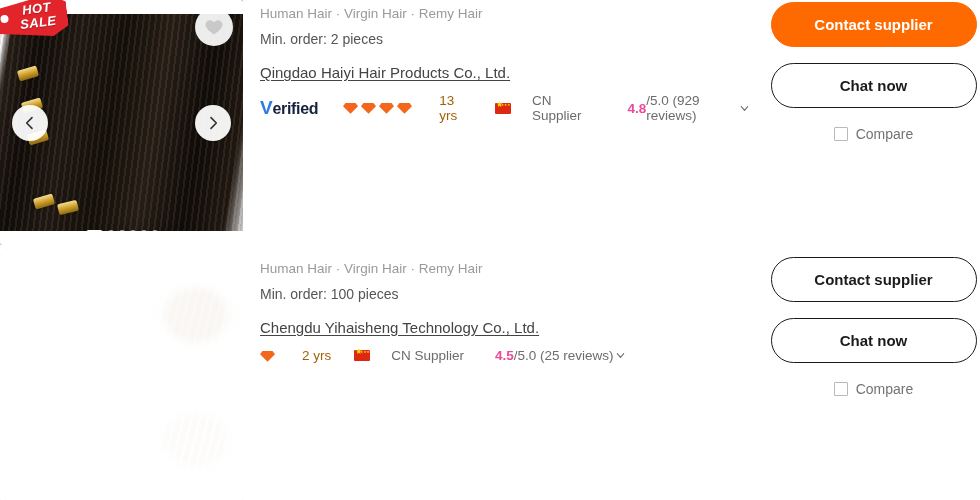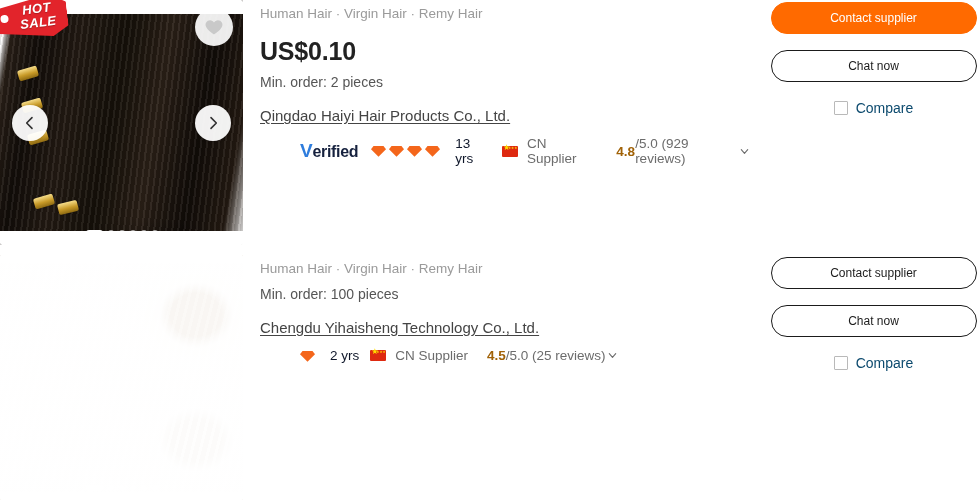--- a/index.html
+++ b/index.html
@@ -212,34 +212,33 @@
     text-underline-offset: 2px;
     display: inline-block;
     cursor: pointer;
   }
   .meta {
     display: flex;
     align-items: center;
     margin-top: 11px;
     font-size: 13.5px;
     color: #6c6c6c;
-    gap: 4px;
-    margin-left: 40px;
+    gap: 16px;
   }
   .verified {
     font-size: 16px;
     font-weight: bold;
     color: #16213e;
     letter-spacing: -.3px;
     margin-right: 9px;
   }
   .verified .v { color: #2f7ddd; font-size: 19px; }
   .gems { display: flex; align-items: center; gap: 3px; margin-right: 11px; }
   .gem { width: 15px; height: 14px; }
-  .yrs { color: #0f172a; margin-right: 7px; }
+  .yrs { color: #a16207; margin-right: 7px; }
   .flag {
     width: 16px; height: 11px;
     display: inline-block;
     position: relative;
     background: #de2910;
     margin-right: 5px;
     border-radius: 1px;
     flex: 0 0 16px;
   }
   .flag::before {
@@ -254,61 +253,61 @@
     content: "★★★";
     position: absolute;
     left: 6px; top: -2px;
     color: #ffde00;
     font-size: 3.5px;
     line-height: 8px;
     letter-spacing: 0px;
   }
   .cn { color: #6c6c6c; margin-right: 15px; }
   .rating { color: #6c6c6c; display: flex; align-items: center; cursor: pointer; }
-  .rating .score { color: #a16207; font-weight: bold; margin-right: 0px; text-align: right; }
+  .rating .score { color: #ec4899; font-weight: bold; margin-right: 0px; text-align: right; }
   .rating .chev { margin-left: 1px; display: inline-flex; }
   .rating .chev svg { width: 11px; height: 11px; }
 
   
   .actions {
     flex: 0 0 212px;
     width: 212px;
     padding-top: 2px;
     padding-right: 1px;
     display: flex;
     flex-direction: column;
     align-items: center;
   }
   .btn {
     width: 206px;
-    height: 32px;
+    height: 45px;
     border-radius: 24px;
-    font-size: 12px;
-    font-weight: normal;
+    font-size: 15px;
+    font-weight: bold;
     display: flex;
     align-items: center;
     justify-content: center;
     cursor: pointer;
     background: #ffffff;
     border: 1px solid #1b1b1b;
     color: #1b1b1b;
   }
   .btn.primary {
     background: #ff6a00;
     border-color: #ff6a00;
     color: #ffffff;
   }
   .btn + .btn { margin-top: 16px; }
   .compare {
     display: flex;
     align-items: center;
     gap: 8px;
     margin-top: 18px;
     font-size: 14px;
-    color: #0c4a6e;
+    color: #737373;
     cursor: pointer;
   }
   .compare .box {
     width: 14px; height: 14px;
     border: 1px solid #b9b9b9;
     background: #ffffff;
     border-radius: 1px;
   }
 </style>
 </head>
@@ -357,21 +356,20 @@
         <span class="dot"></span>
         <span class="dot"></span>
         <span class="dot"></span>
         <span class="dot"></span>
         <span class="dot"></span>
       </div>
     </div>
 
     <div class="info">
       <div class="cats">Human Hair · Virgin Hair · Remy Hair</div>
-      <div class="price">US$0.10</div>
       <div class="moq">Min. order: 2 pieces</div>
       <div class="supplier">Qingdao Haiyi Hair Products Co., Ltd.</div>
       <div class="meta">
         <span class="verified"><span class="v">V</span><span>erified</span></span>
         <span class="gems">
           <svg class="gem" viewBox="0 0 24 20">
               <path fill="#f4661b" d="M4 2h16l4 5-12 12L0 7z"></path>
             </svg>
           <svg class="gem" viewBox="0 0 24 20">
               <path fill="#f4661b" d="M4 2h16l4 5-12 12L0 7z"></path>

